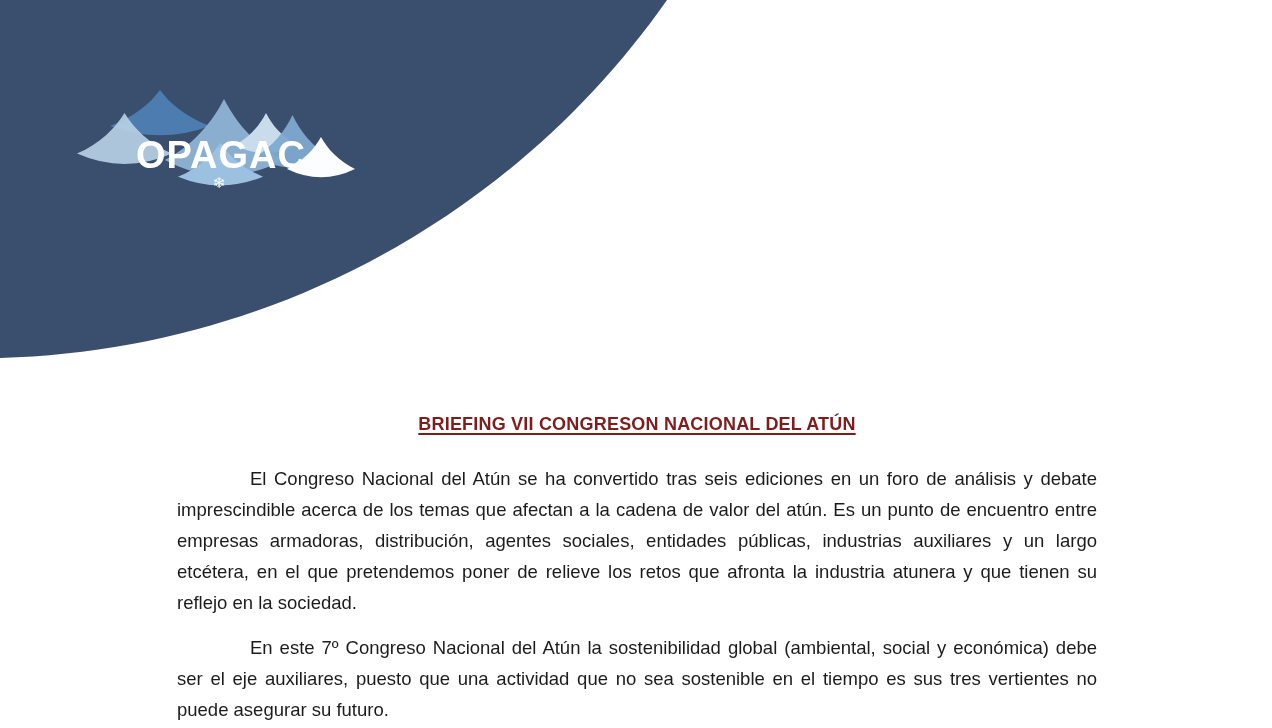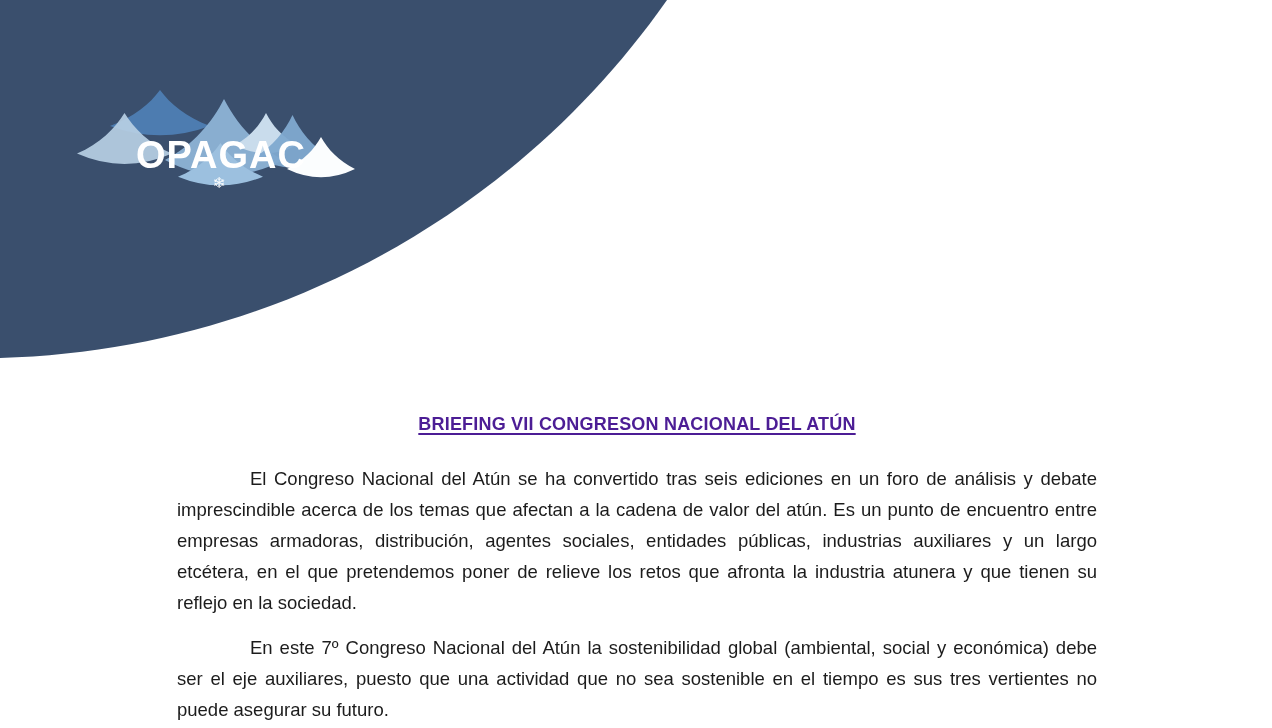--- a/index.html
+++ b/index.html
@@ -50,21 +50,21 @@
     left: 177px;
     top: 414px;
     width: 920px;
     color: #1f1f1f;
   }
   .doc-title {
     margin: 0 0 28px 0;
     text-align: center;
     font-size: 18px;
     font-weight: bold;
-    color: #4c1d95;
+    color: #7f1d1d;
     text-decoration: underline;
     text-decoration-thickness: 2px;
     text-underline-offset: 3px;
     letter-spacing: 0.2px;
   }
   .doc-paragraph {
     margin: 0 0 14px 0;
     font-size: 18.5px;
     line-height: 31px;
     text-align: justify;

